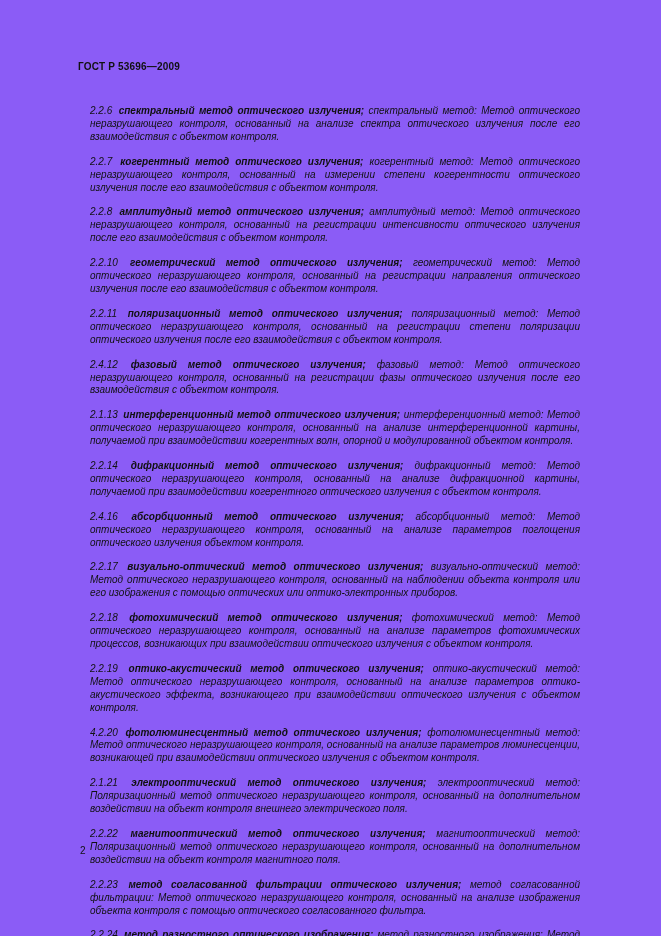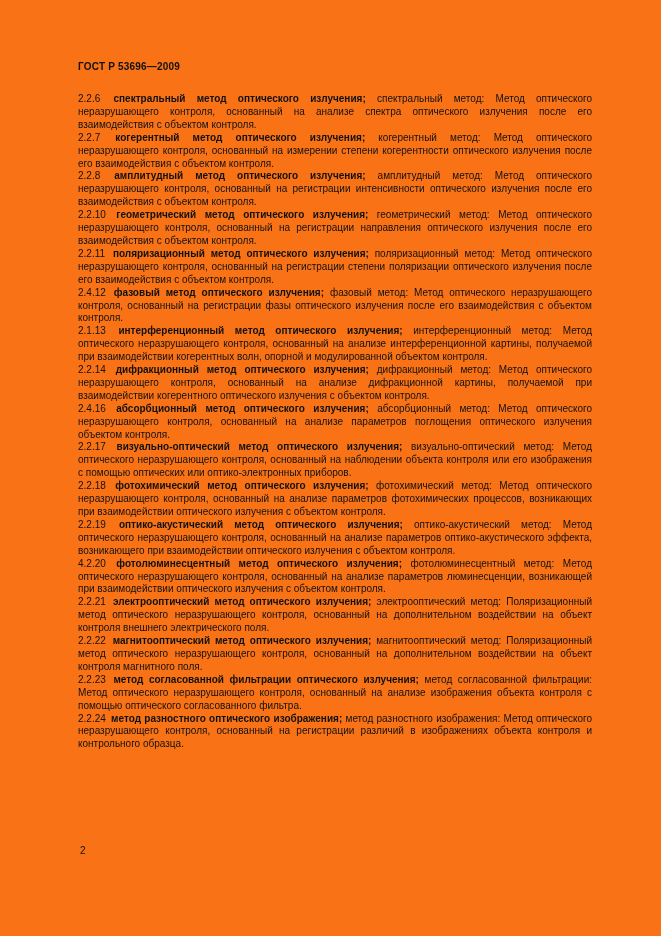--- a/index.html
+++ b/index.html
@@ -8,41 +8,41 @@
     width: 661px;
     height: 936px;
     position: relative;
     font-family: "Liberation Sans", sans-serif;
     color: #111111;
     overflow: hidden;
   }
   .page {
     position: absolute;
     inset: 0;
-    background: #f97316;
+    background: #8b5cf6;
   }
   .doc-header {
     position: absolute;
     left: 78px;
     top: 61px;
     font-size: 10px;
     font-weight: bold;
     letter-spacing: 0.2px;
     white-space: nowrap;
   }
   .content {
     position: absolute;
     left: 78px;
     top: 93px;
     width: 514px;
     font-size: 10px;
     line-height: 12.9px;
     text-align: justify;
   }
-  .entry { margin: 0; }
+  .entry { margin: 12px; font-style: italic; }
   .entry .num { margin-right: 2px; }
   .entry .term { font-weight: bold; }
   .page-number {
     position: absolute;
     left: 80px;
     top: 845px;
     font-size: 10px;
   }
 </style>
 </head>
@@ -126,21 +126,21 @@
     <span class="def">оптико-акустический метод: Метод оптического неразрушающего контроля, основанный на анализе параметров оптико-акустического эффекта, возникающего при взаимодействии оптического излучения с объектом контроля.</span>
   </p>
 
   <p class="entry">
     <span class="num">4.2.20</span>
     <span class="term">фотолюминесцентный метод оптического излучения;</span>
     <span class="def">фотолюминесцентный метод: Метод оптического неразрушающего контроля, основанный на анализе параметров люминесценции, возникающей при взаимодействии оптического излучения с объектом контроля.</span>
   </p>
 
   <p class="entry">
-    <span class="num">2.2.21</span>
+    <span class="num">2.1.21</span>
     <span class="term">электрооптический метод оптического излучения;</span>
     <span class="def">электрооптический метод: Поляризационный метод оптического неразрушающего контроля, основанный на дополнительном воздействии на объект контроля внешнего электрического поля.</span>
   </p>
 
   <p class="entry">
     <span class="num">2.2.22</span>
     <span class="term">магнитооптический метод оптического излучения;</span>
     <span class="def">магнитооптический метод: Поляризационный метод оптического неразрушающего контроля, основанный на дополнительном воздействии на объект контроля магнитного поля.</span>
   </p>
 

